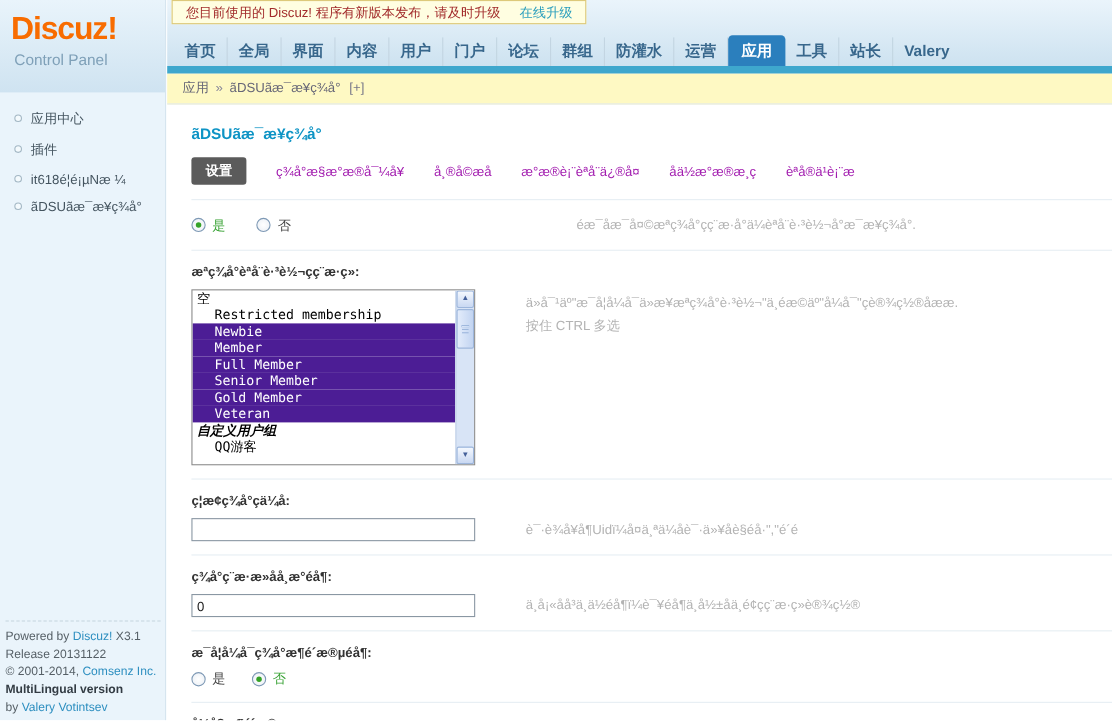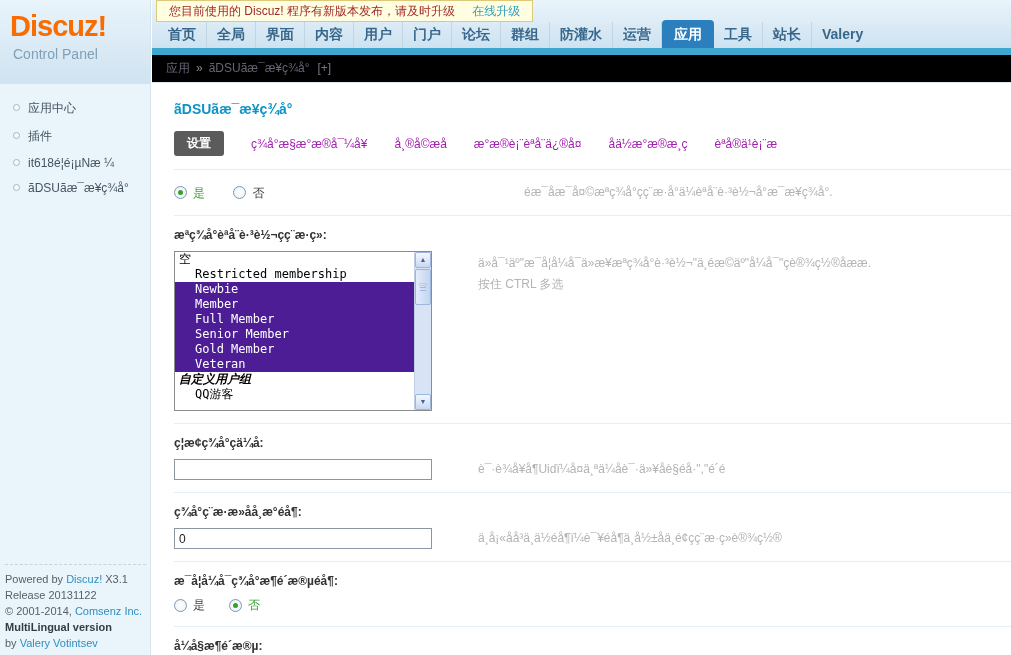--- a/index.html
+++ b/index.html
@@ -13,29 +13,29 @@
   .logo-sub { color:#7fa0b8; font-size:14px; padding:3px 0 0 3px; }
   .side-menu { padding:16px 0 0 13px; }
   .side-item { margin-bottom:11px; font-size:12px; color:#44545f; cursor:pointer; white-space:nowrap; }
   .bullet { display:inline-block; width:7px; height:7px; border:1px solid #a3b7c4; border-radius:50%; background:#f4fafd; margin-right:8px; vertical-align:1px; }
   .sidebar-footer { position:absolute; left:5px; right:4px; bottom:4px; border-top:1px dashed #c3d4de; padding-top:6px; font-size:11px; color:#555f66; line-height:16px; }
   .sidebar-footer a { color:#2e8fc0; text-decoration:none; cursor:pointer; }
   .footer-edition { font-weight:bold; color:#333c44; }
 
   
   .right-col { position:absolute; left:152px; top:0; right:0; height:655px; }
-  .strip { position:relative; height:48px; background:linear-gradient(#eaf4fb,#cde2f0); }
+  .strip { position:relative; height:60px; background:linear-gradient(#eaf4fb,#cde2f0); }
   .notice { position:absolute; left:4px; top:0; height:22px; line-height:20px; background:#fffee1; border:1px solid #ddc97a; padding:0 12px; font-size:12px; color:#a22b2b; white-space:nowrap; }
   .notice a { color:#2a9ebd; margin-left:14px; cursor:pointer; }
   .nav { position:absolute; left:6px; bottom:0; display:flex; align-items:flex-end; }
   .nav-item { font-size:14px; font-weight:bold; color:#38678c; text-decoration:none; padding:4px 10px 6px; border-right:1px solid #c3d5e2; line-height:16px; cursor:pointer; white-space:nowrap; }
   .nav-item:last-child { border-right:none; }
   .nav-item.active { background:#2b7fbd; color:#fff; border-radius:4px 4px 0 0; border-right:none; padding:6px 12px 6px; }
   .teal-bar { height:7px; background:#3ea7cd; }
-  .breadcrumb { height:28px; line-height:27px; background:#000000; border-bottom:1px solid #e0e8ee; font-size:12px; color:#667; padding-left:14px; }
+  .breadcrumb { height:28px; line-height:27px; background:#fef9c3; border-bottom:1px solid #e0e8ee; font-size:12px; color:#667; padding-left:14px; }
   .breadcrumb a { color:#667; text-decoration:none; cursor:pointer; }
   .crumb-sep { margin:0 6px; color:#889; }
   .crumb-expand { margin-left:8px; color:#778; }
 
   
   .content { padding:2px 0 0 22px; }
   .page-title { color:#0e94c5; font-size:14px; font-weight:bold; margin:16px 0 14px 0; }
   .tabs { display:flex; align-items:center; gap:27px; margin:0 0 13px 0; }
   .tab { font-size:12px; color:#a21caf; text-decoration:none; cursor:pointer; white-space:nowrap; }
   .tab.active { background:#5b5b5b; color:#fff; font-weight:bold; border-radius:3px; padding:4px 13px; }

